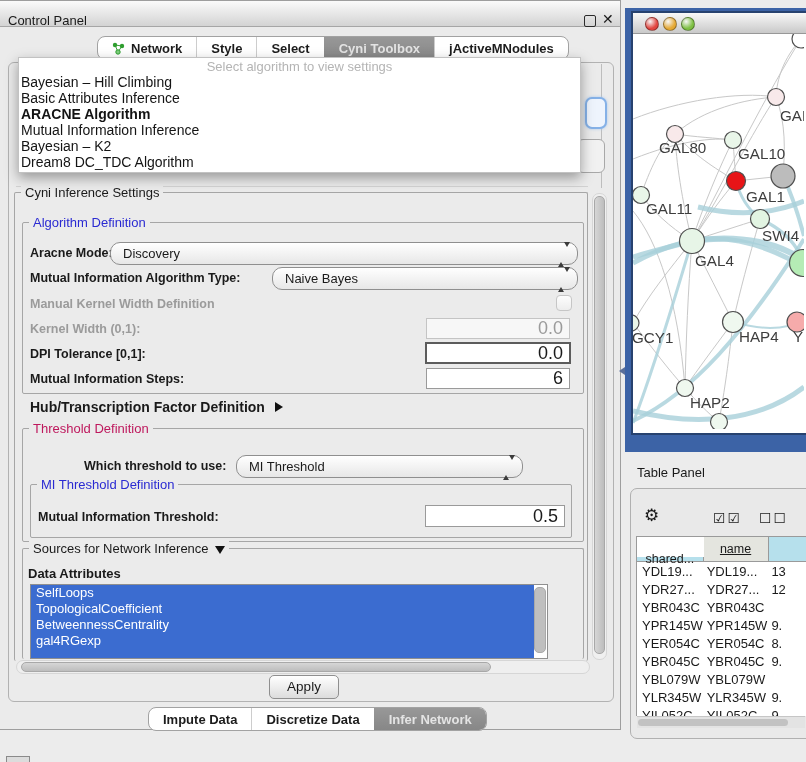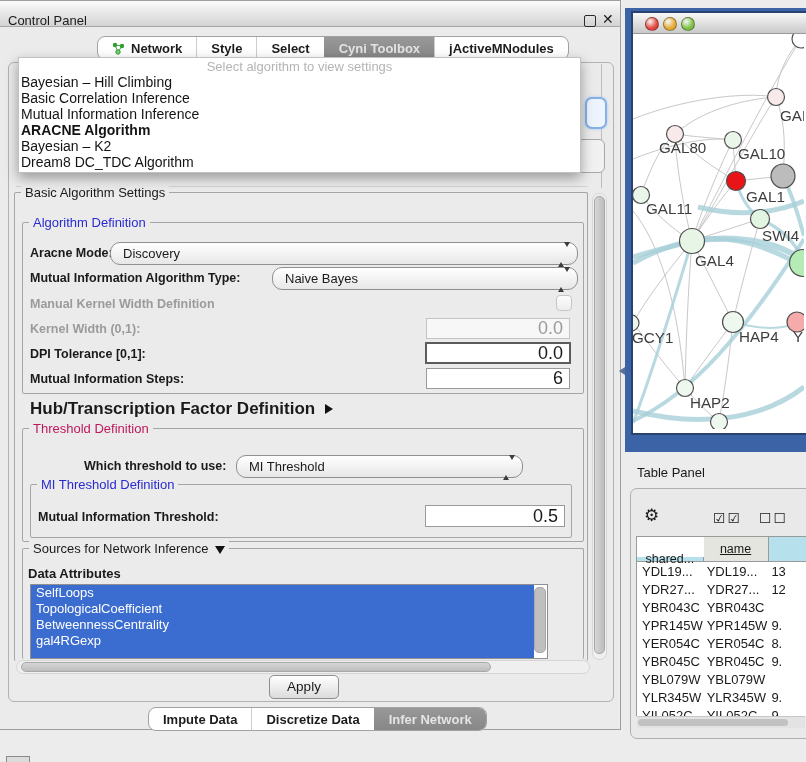--- a/index.html
+++ b/index.html
@@ -184,21 +184,21 @@
   </div>
 
 <div class="abs" id="main-panel"></div>
 
 <div class="abs frag" id="frag-line"></div>
 <div class="abs frag" id="frag-blue"></div>
 <div class="abs frag" id="frag-box"></div>
 <div class="abs" id="div-line"></div>
 
 <div class="group" id="grp-cyni">
-  <span class="legend">Basic Algorithm Settings</span>
+  <span class="legend">Cyni Inference Settings</span>
 </div>
 <div class="abs" id="vscroll">
     <div id="vscroll-thumb"></div>
   </div>
 
 <div class="group" id="grp-algo">
   <span class="legend blue">Algorithm Definition</span>
 </div>
 
 <span class="flabel" style="left:30px;top:246px;">Aracne Mode:</span>
@@ -218,21 +218,21 @@
 
 <span class="flabel dis" style="left:30px;top:322px;">Kernel Width (0,1):</span>
 <div class="tinput dis" style="left:426px;top:318px;width:136px;">0.0</div>
 
 <span class="flabel" style="left:30px;top:347px;">DPI Tolerance [0,1]:</span>
 <div class="tinput focus" style="left:425px;top:342px;width:136px;">0.0</div>
 
 <span class="flabel" style="left:30px;top:372px;">Mutual Information Steps:</span>
 <div class="tinput" style="left:426px;top:368px;width:136px;">6</div>
 
-<span class="flabel" style="left:30px;top:399px;font-size:17px;">
+<span class="flabel" style="left:30px;top:399px;font-size:14px;">
   <span>Hub/Transcription Factor Definition</span><span class="tri-right"></span>
 </span>
 
 <div class="group" id="grp-thresh">
   <span class="legend green">Threshold Definition</span>
 </div>
 <span class="flabel" style="left:84px;top:459px;">Which threshold to use:</span>
 <div class="combo" style="left:236px;top:455px;width:285px;">
   <span class="ctext">MI Threshold</span>
   <span class="stepper"><span class="tri-up"></span><span class="tri-dn"></span></span>
@@ -423,19 +423,19 @@
 <div class="abs" id="tbl-hscroll">
     <div id="tbl-hthumb"></div>
   </div>
 
 <div class="abs" id="corner-box"></div>
 
 <div class="abs" id="algo-popup">
   <div id="algo-placeholder">Select algorithm to view settings</div>
   <div id="algo-items">
       <div class="algo-item">Bayesian – Hill Climbing</div>
-      <div class="algo-item">Basic Correlation Inference</div>
+      <div class="algo-item">Basic Attributes Inference</div>
+      <div class="algo-item bold">ARACNE Algorithm</div>
       <div class="algo-item">Mutual Information Inference</div>
-      <div class="algo-item bold">ARACNE Algorithm</div>
       <div class="algo-item">Bayesian – K2</div>
       <div class="algo-item">Dream8 DC_TDC Algorithm</div>
     </div>
 </div>
 
 </body></html>

